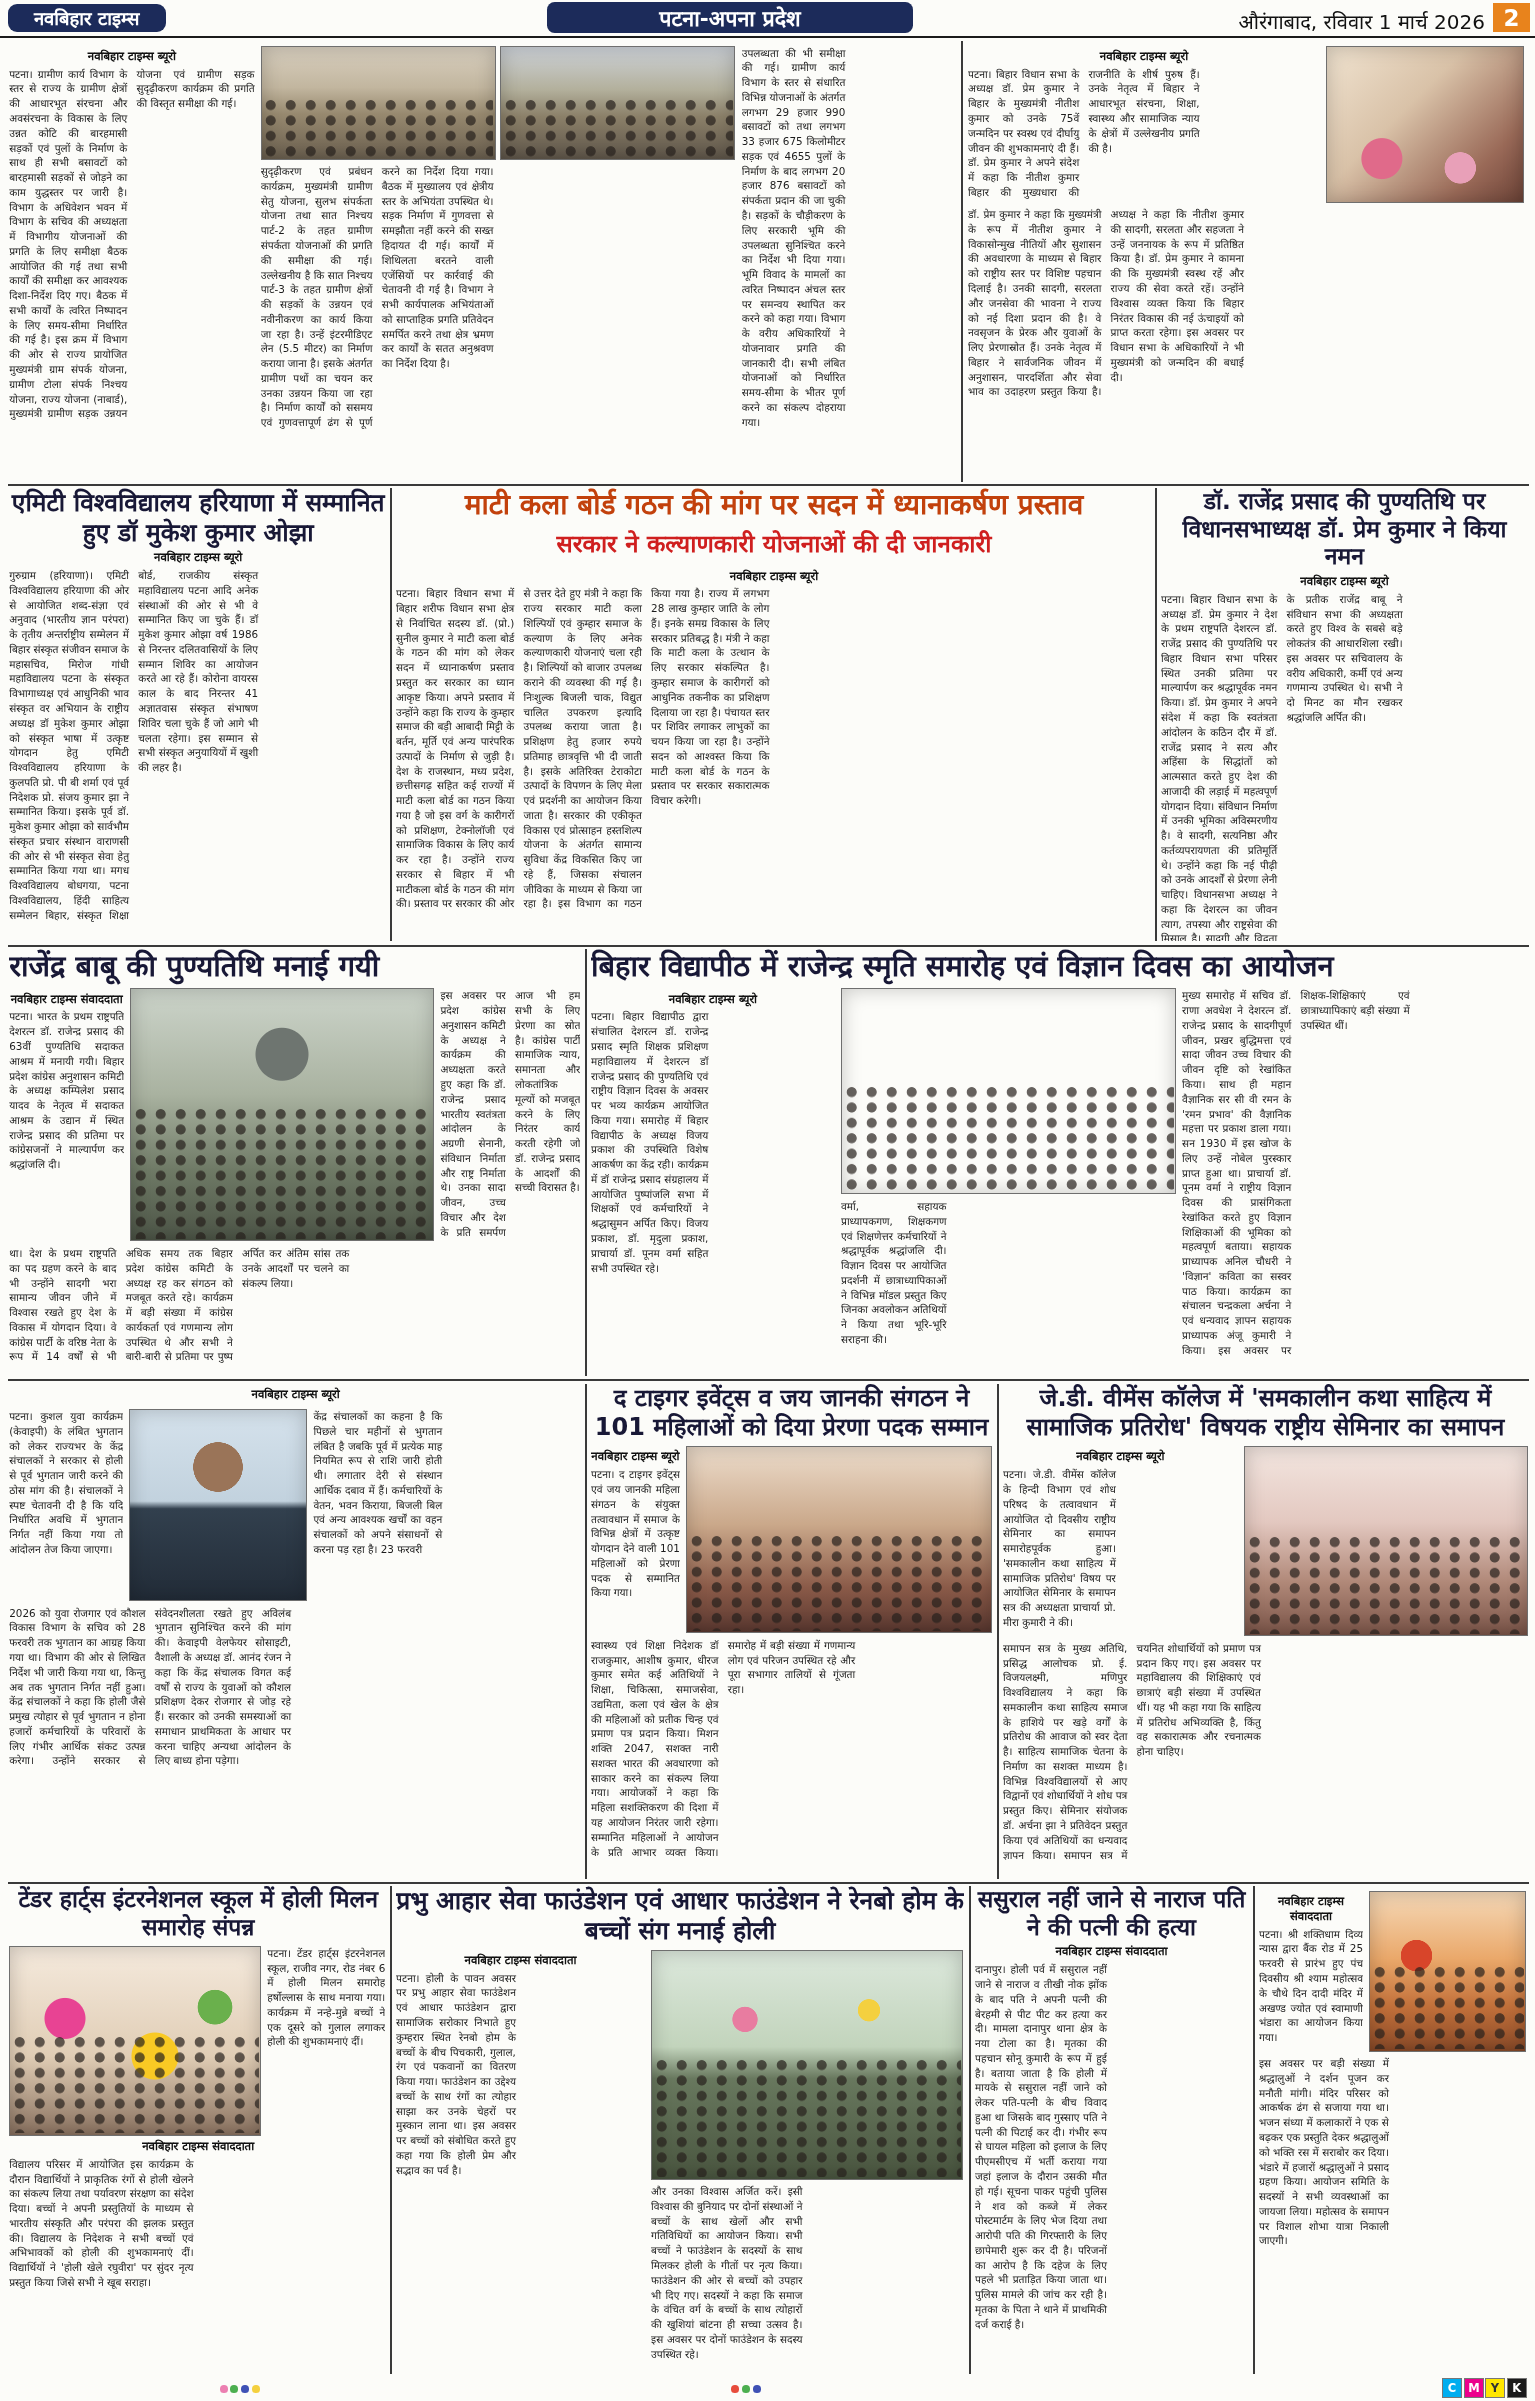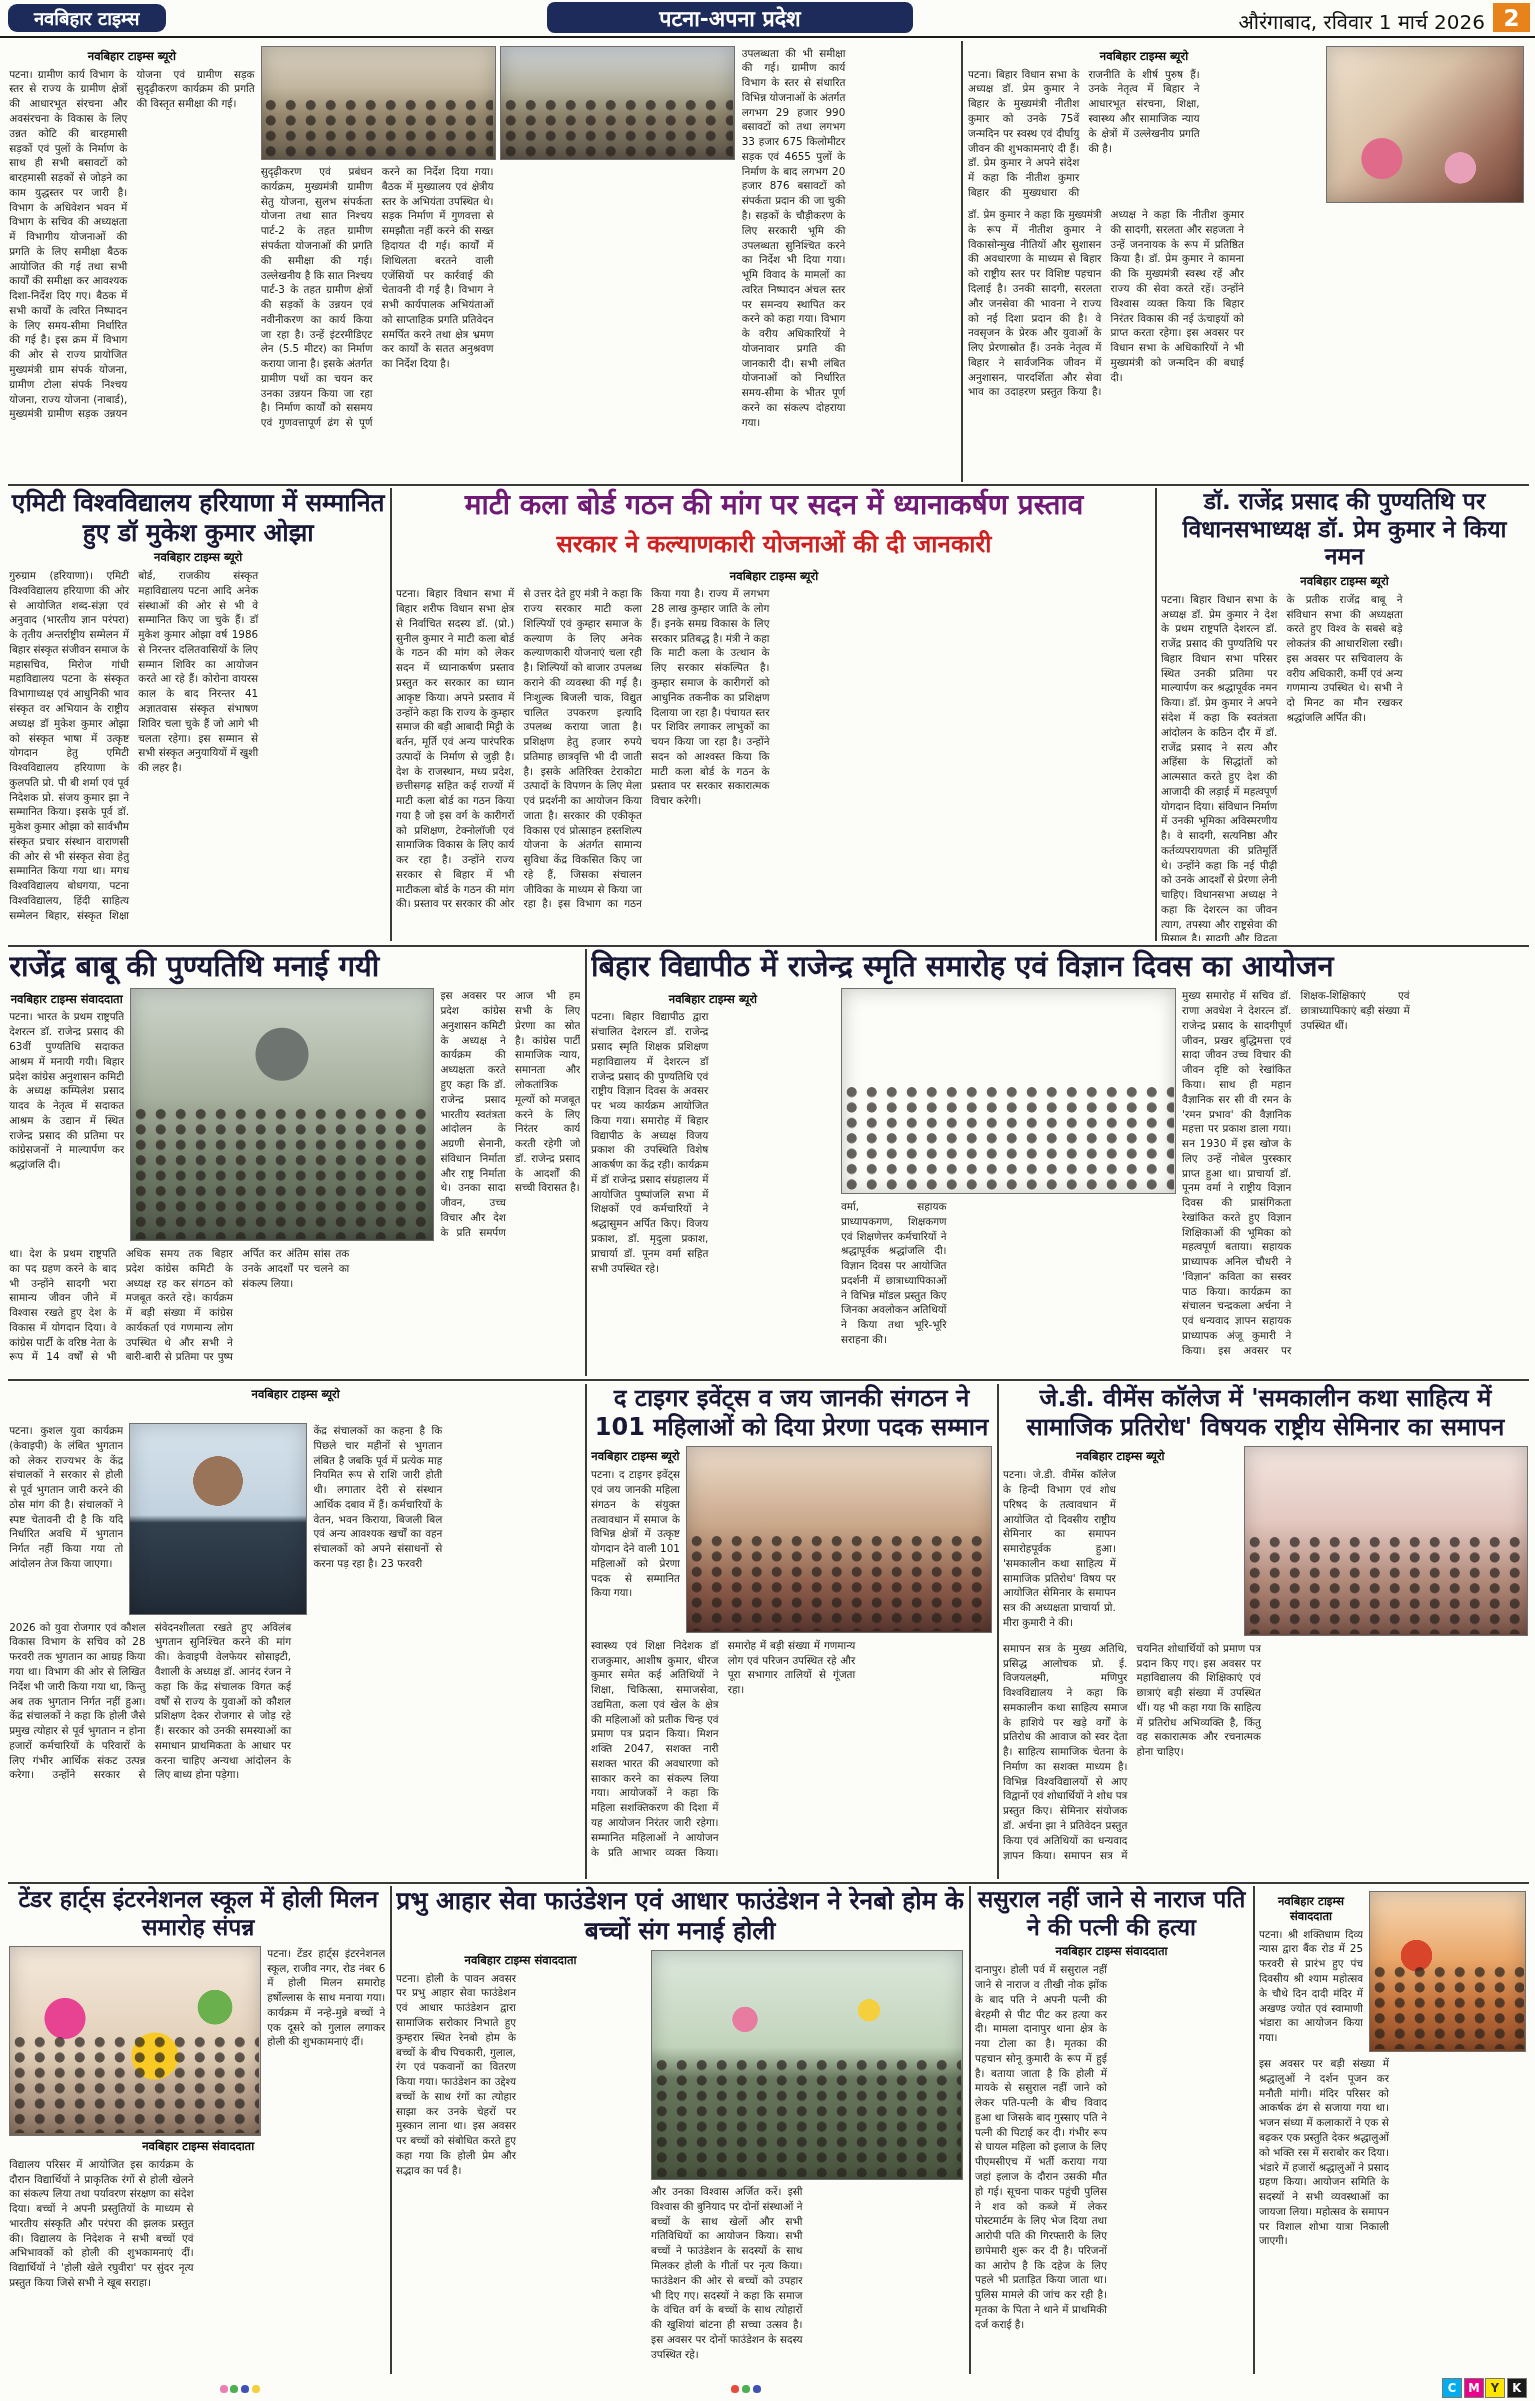--- a/index.html
+++ b/index.html
@@ -108,21 +108,21 @@
 
   <section class="art" style="left:9.2px;top:488px;width:378px;height:453px">
     <h1 class="hl center" style="font-size:24.6px">एमिटी विश्वविद्यालय हरियाणा में सम्मानित हुए डॉ मुकेश कुमार ओझा</h1>
     <div class="byline">नवबिहार टाइम्स ब्यूरो</div>
     <div class="body" style="column-count:3;height:361px">गुरुग्राम (हरियाणा)। एमिटी विश्वविद्यालय हरियाणा की ओर से आयोजित शब्द-संज्ञा एवं अनुवाद (भारतीय ज्ञान परंपरा) के तृतीय अन्तर्राष्ट्रीय सम्मेलन में बिहार संस्कृत संजीवन समाज के महासचिव, मिरोज गांधी महाविद्यालय पटना के संस्कृत विभागाध्यक्ष एवं आधुनिकी भाव संस्कृत वर अभियान के राष्ट्रीय अध्यक्ष डॉ मुकेश कुमार ओझा को संस्कृत भाषा में उत्कृष्ट योगदान हेतु एमिटी विश्वविद्यालय हरियाणा के कुलपति प्रो. पी बी शर्मा एवं पूर्व निदेशक प्रो. संजय कुमार झा ने सम्मानित किया। इसके पूर्व डॉ. मुकेश कुमार ओझा को सार्वभौम संस्कृत प्रचार संस्थान वाराणसी की ओर से भी संस्कृत सेवा हेतु सम्मानित किया गया था। मगध विश्वविद्यालय बोधगया, पटना विश्वविद्यालय, हिंदी साहित्य सम्मेलन बिहार, संस्कृत शिक्षा बोर्ड, राजकीय संस्कृत महाविद्यालय पटना आदि अनेक संस्थाओं की ओर से भी वे सम्मानित किए जा चुके हैं। डॉ मुकेश कुमार ओझा वर्ष 1986 से निरन्तर दलितवासियों के लिए सम्मान शिविर का आयोजन करते आ रहे हैं। कोरोना वायरस काल के बाद निरन्तर 41 अज्ञातवास संस्कृत संभाषण शिविर चला चुके हैं जो आगे भी चलता रहेगा। इस सम्मान से सभी संस्कृत अनुयायियों में खुशी की लहर है।</div>
   </section>
 
   <div class="vr" style="left:390px;top:488px;height:453px"></div>
 
   <section class="art" style="left:396px;top:488px;width:756px;height:453px">
-    <h1 class="hl center" style="font-size:28px;color:#701a75">माटी कला बोर्ड गठन की मांग पर सदन में ध्यानाकर्षण प्रस्ताव</h1>
+    <h1 class="hl center" style="font-size:28px;color:#c2410c">माटी कला बोर्ड गठन की मांग पर सदन में ध्यानाकर्षण प्रस्ताव</h1>
     <div class="subhead">सरकार ने कल्याणकारी योजनाओं की दी जानकारी</div>
     <div style="margin-top:6.1px">
       <div class="byline">नवबिहार टाइम्स ब्यूरो</div>
       <div class="body" style="column-count:6;height:336px">पटना। बिहार विधान सभा में बिहार शरीफ विधान सभा क्षेत्र से निर्वाचित सदस्य डॉ. (प्रो.) सुनील कुमार ने माटी कला बोर्ड के गठन की मांग को लेकर सदन में ध्यानाकर्षण प्रस्ताव प्रस्तुत कर सरकार का ध्यान आकृष्ट किया। अपने प्रस्ताव में उन्होंने कहा कि राज्य के कुम्हार समाज की बड़ी आबादी मिट्टी के बर्तन, मूर्ति एवं अन्य पारंपरिक उत्पादों के निर्माण से जुड़ी है। देश के राजस्थान, मध्य प्रदेश, छत्तीसगढ़ सहित कई राज्यों में माटी कला बोर्ड का गठन किया गया है जो इस वर्ग के कारीगरों को प्रशिक्षण, टेक्नोलॉजी एवं सामाजिक विकास के लिए कार्य कर रहा है। उन्होंने राज्य सरकार से बिहार में भी माटीकला बोर्ड के गठन की मांग की। प्रस्ताव पर सरकार की ओर से उत्तर देते हुए मंत्री ने कहा कि राज्य सरकार माटी कला शिल्पियों एवं कुम्हार समाज के कल्याण के लिए अनेक कल्याणकारी योजनाएं चला रही है। शिल्पियों को बाजार उपलब्ध कराने की व्यवस्था की गई है। निःशुल्क बिजली चाक, विद्युत चालित उपकरण इत्यादि उपलब्ध कराया जाता है। प्रशिक्षण हेतु हजार रुपये प्रतिमाह छात्रवृत्ति भी दी जाती है। इसके अतिरिक्त टेराकोटा उत्पादों के विपणन के लिए मेला एवं प्रदर्शनी का आयोजन किया जाता है। सरकार की एकीकृत विकास एवं प्रोत्साहन हस्तशिल्प योजना के अंतर्गत सामान्य सुविधा केंद्र विकसित किए जा रहे हैं, जिसका संचालन जीविका के माध्यम से किया जा रहा है। इस विभाग का गठन किया गया है। राज्य में लगभग 28 लाख कुम्हार जाति के लोग हैं। इनके समग्र विकास के लिए सरकार प्रतिबद्ध है। मंत्री ने कहा कि माटी कला के उत्थान के लिए सरकार संकल्पित है। कुम्हार समाज के कारीगरों को आधुनिक तकनीक का प्रशिक्षण दिलाया जा रहा है। पंचायत स्तर पर शिविर लगाकर लाभुकों का चयन किया जा रहा है। उन्होंने सदन को आश्वस्त किया कि माटी कला बोर्ड के गठन के प्रस्ताव पर सरकार सकारात्मक विचार करेगी।</div>
     </div>
   </section>
 
   <div class="vr" style="left:1155px;top:488px;height:453px"></div>
 
   <section class="art" style="left:1161px;top:488px;width:367px;height:453px">
@@ -160,21 +160,21 @@
         <div class="body" style="column-count:3;height:166px;margin-top:4.6px">वर्मा, सहायक प्राध्यापकगण, शिक्षकगण एवं शिक्षणेत्तर कर्मचारियों ने श्रद्धापूर्वक श्रद्धांजलि दी। विज्ञान दिवस पर आयोजित प्रदर्शनी में छात्राध्यापिकाओं ने विभिन्न मॉडल प्रस्तुत किए जिनका अवलोकन अतिथियों ने किया तथा भूरि-भूरि सराहना की।</div>
       </div>
       <div class="body" style="width:346px;column-count:3;height:378px">मुख्य समारोह में सचिव डॉ. राणा अवधेश ने देशरत्न डॉ. राजेन्द्र प्रसाद के सादगीपूर्ण जीवन, प्रखर बुद्धिमत्ता एवं सादा जीवन उच्च विचार की जीवन दृष्टि को रेखांकित किया। साथ ही महान वैज्ञानिक सर सी वी रमन के 'रमन प्रभाव' की वैज्ञानिक महत्ता पर प्रकाश डाला गया। सन 1930 में इस खोज के लिए उन्हें नोबेल पुरस्कार प्राप्त हुआ था। प्राचार्या डॉ. पूनम वर्मा ने राष्ट्रीय विज्ञान दिवस की प्रासंगिकता रेखांकित करते हुए विज्ञान शिक्षिकाओं की भूमिका को महत्वपूर्ण बताया। सहायक प्राध्यापक अनिल चौधरी ने 'विज्ञान' कविता का सस्वर पाठ किया। कार्यक्रम का संचालन चन्द्रकला अर्चना ने एवं धन्यवाद ज्ञापन सहायक प्राध्यापक अंजू कुमारी ने किया। इस अवसर पर शिक्षक-शिक्षिकाएं एवं छात्राध्यापिकाएं बड़ी संख्या में उपस्थित थीं।</div>
     </div>
   </section>
 
   <div class="hr" style="top:1379px"></div>
 
   <section class="art" style="left:9.2px;top:1384px;width:573px;height:495px">
     <div class="byline">नवबिहार टाइम्स ब्यूरो</div>
-    <div class="row" style="height:192px;margin-top:18px">
+    <div class="row" style="height:192px;margin-top:4px">
       <div class="body" style="width:114px;column-count:1;height:192px">पटना। कुशल युवा कार्यक्रम (केवाइपी) के लंबित भुगतान को लेकर राज्यभर के केंद्र संचालकों ने सरकार से होली से पूर्व भुगतान जारी करने की ठोस मांग की है। संचालकों ने स्पष्ट चेतावनी दी है कि यदि निर्धारित अवधि में भुगतान निर्गत नहीं किया गया तो आंदोलन तेज किया जाएगा।</div>
       <div class="ph ph-portrait" style="width:178px;height:192px"></div>
       <div class="body" style="width:267px;column-count:2;height:192px">केंद्र संचालकों का कहना है कि पिछले चार महीनों से भुगतान लंबित है जबकि पूर्व में प्रत्येक माह नियमित रूप से राशि जारी होती थी। लगातार देरी से संस्थान आर्थिक दबाव में हैं। कर्मचारियों के वेतन, भवन किराया, बिजली बिल एवं अन्य आवश्यक खर्चों का वहन संचालकों को अपने संसाधनों से करना पड़ रहा है। 23 फरवरी</div>
     </div>
     <div class="body" style="column-count:4;height:167px;margin-top:4.6px">2026 को युवा रोजगार एवं कौशल विकास विभाग के सचिव को 28 फरवरी तक भुगतान का आग्रह किया गया था। विभाग की ओर से लिखित निर्देश भी जारी किया गया था, किन्तु अब तक भुगतान निर्गत नहीं हुआ। केंद्र संचालकों ने कहा कि होली जैसे प्रमुख त्योहार से पूर्व भुगतान न होना हजारों कर्मचारियों के परिवारों के लिए गंभीर आर्थिक संकट उत्पन्न करेगा। उन्होंने सरकार से संवेदनशीलता रखते हुए अविलंब भुगतान सुनिश्चित करने की मांग की। केवाइपी वेलफेयर सोसाइटी, वैशाली के अध्यक्ष डॉ. आनंद रंजन ने कहा कि केंद्र संचालक विगत कई वर्षों से राज्य के युवाओं को कौशल प्रशिक्षण देकर रोजगार से जोड़ रहे हैं। सरकार को उनकी समस्याओं का समाधान प्राथमिकता के आधार पर करना चाहिए अन्यथा आंदोलन के लिए बाध्य होना पड़ेगा।</div>
   </section>
 
   <div class="vr" style="left:585px;top:1384px;height:495px"></div>
 
   <section class="art" style="left:591px;top:1384px;width:401px;height:495px">

